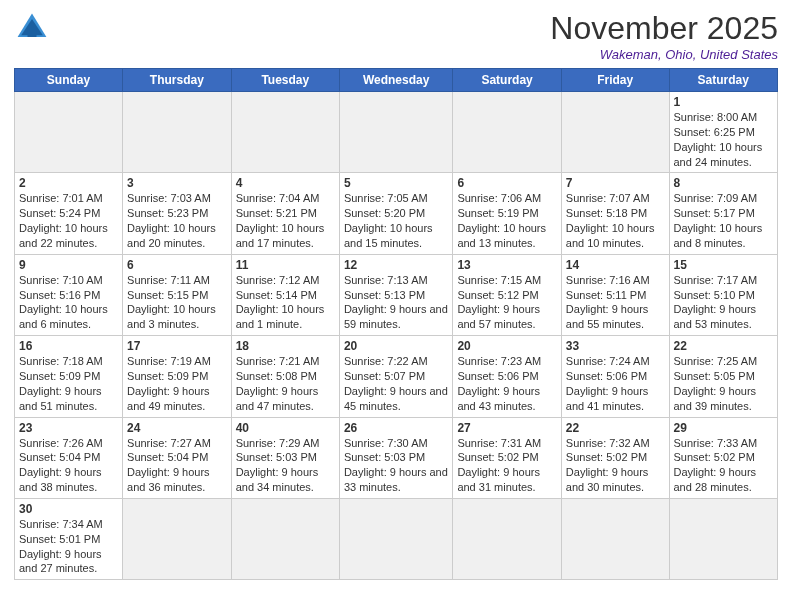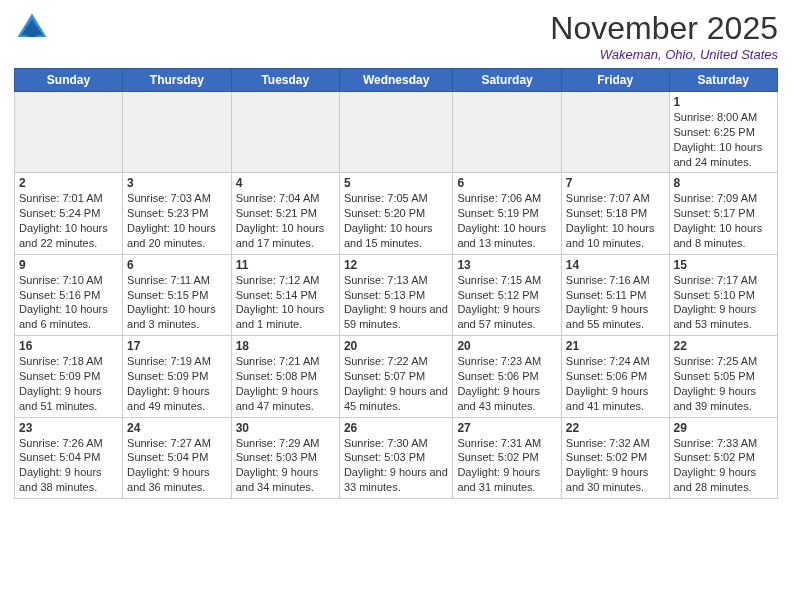--- a/index.html
+++ b/index.html
@@ -210,53 +210,65 @@
           </td>
           <td>
             <span class="day-number">20</span>
             <div class="day-info">Sunrise: 7:22 AM<br>Sunset: 5:07 PM<br>Daylight: 9 hours and 45 minutes.</div>
           </td>
           <td>
             <span class="day-number">20</span>
             <div class="day-info">Sunrise: 7:23 AM<br>Sunset: 5:06 PM<br>Daylight: 9 hours and 43 minutes.</div>
           </td>
           <td>
-            <span class="day-number">21</span>
+            <span class="day-number">33</span>
             <div class="day-info">Sunrise: 7:24 AM<br>Sunset: 5:06 PM<br>Daylight: 9 hours and 41 minutes.</div>
           </td>
           <td>
             <span class="day-number">22</span>
             <div class="day-info">Sunrise: 7:25 AM<br>Sunset: 5:05 PM<br>Daylight: 9 hours and 39 minutes.</div>
           </td>
         </tr>
         <tr>
           <td>
             <span class="day-number">23</span>
             <div class="day-info">Sunrise: 7:26 AM<br>Sunset: 5:04 PM<br>Daylight: 9 hours and 38 minutes.</div>
           </td>
           <td>
             <span class="day-number">24</span>
             <div class="day-info">Sunrise: 7:27 AM<br>Sunset: 5:04 PM<br>Daylight: 9 hours and 36 minutes.</div>
           </td>
           <td>
-            <span class="day-number">30</span>
+            <span class="day-number">40</span>
             <div class="day-info">Sunrise: 7:29 AM<br>Sunset: 5:03 PM<br>Daylight: 9 hours and 34 minutes.</div>
           </td>
           <td>
             <span class="day-number">26</span>
             <div class="day-info">Sunrise: 7:30 AM<br>Sunset: 5:03 PM<br>Daylight: 9 hours and 33 minutes.</div>
           </td>
           <td>
             <span class="day-number">27</span>
             <div class="day-info">Sunrise: 7:31 AM<br>Sunset: 5:02 PM<br>Daylight: 9 hours and 31 minutes.</div>
           </td>
           <td>
             <span class="day-number">22</span>
             <div class="day-info">Sunrise: 7:32 AM<br>Sunset: 5:02 PM<br>Daylight: 9 hours and 30 minutes.</div>
           </td>
           <td>
             <span class="day-number">29</span>
             <div class="day-info">Sunrise: 7:33 AM<br>Sunset: 5:02 PM<br>Daylight: 9 hours and 28 minutes.</div>
           </td>
+        </tr>
+        <tr>
+          <td>
+            <span class="day-number">30</span>
+            <div class="day-info">Sunrise: 7:34 AM<br>Sunset: 5:01 PM<br>Daylight: 9 hours and 27 minutes.</div>
+          </td>
+          <td class="empty"></td>
+          <td class="empty"></td>
+          <td class="empty"></td>
+          <td class="empty"></td>
+          <td class="empty"></td>
+          <td class="empty"></td>
         </tr>
       </tbody>
   </table>
 </div>
 
 </body></html>

